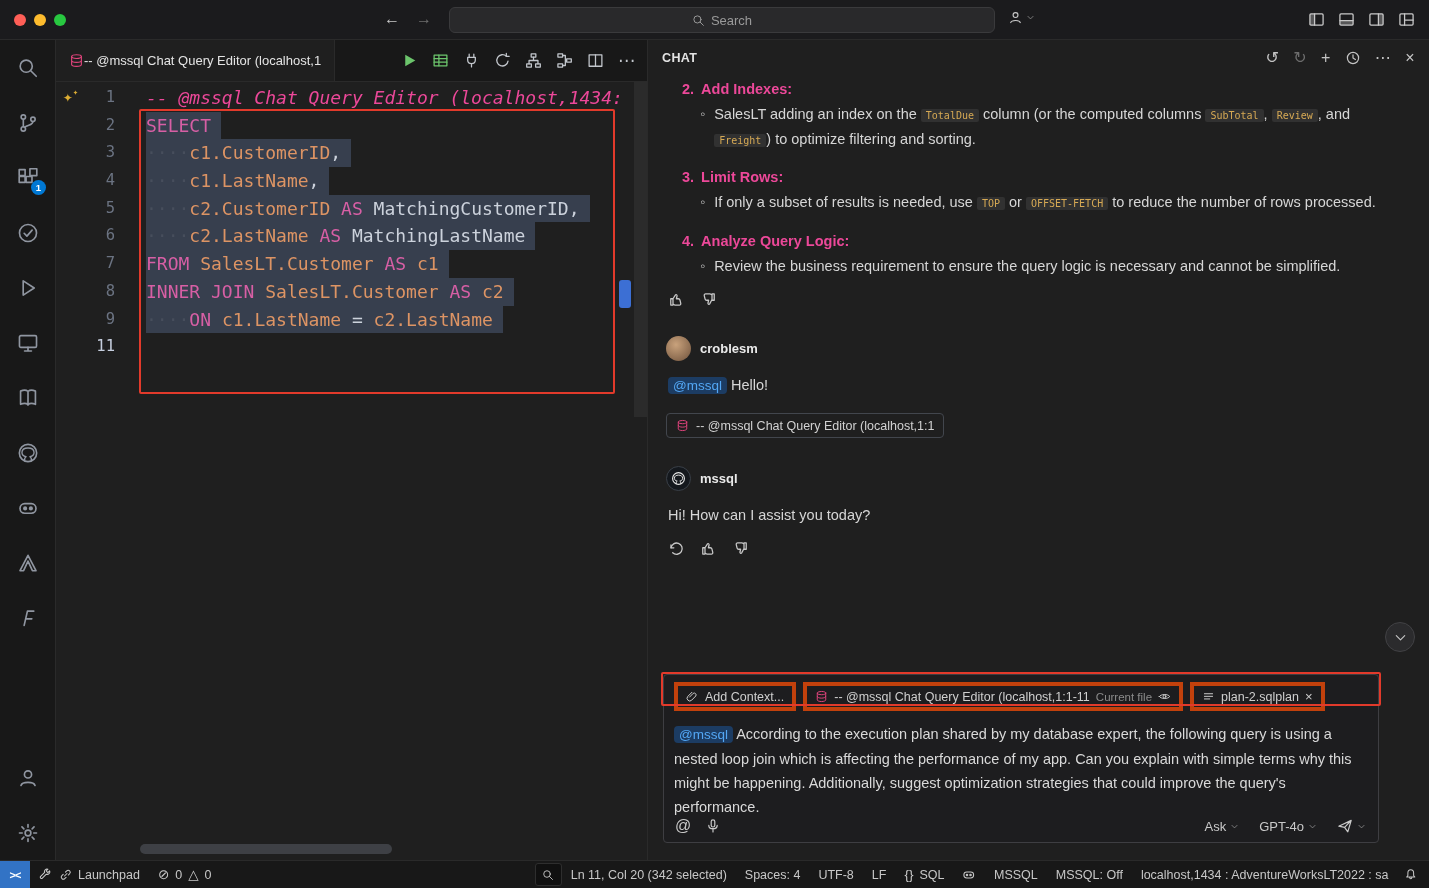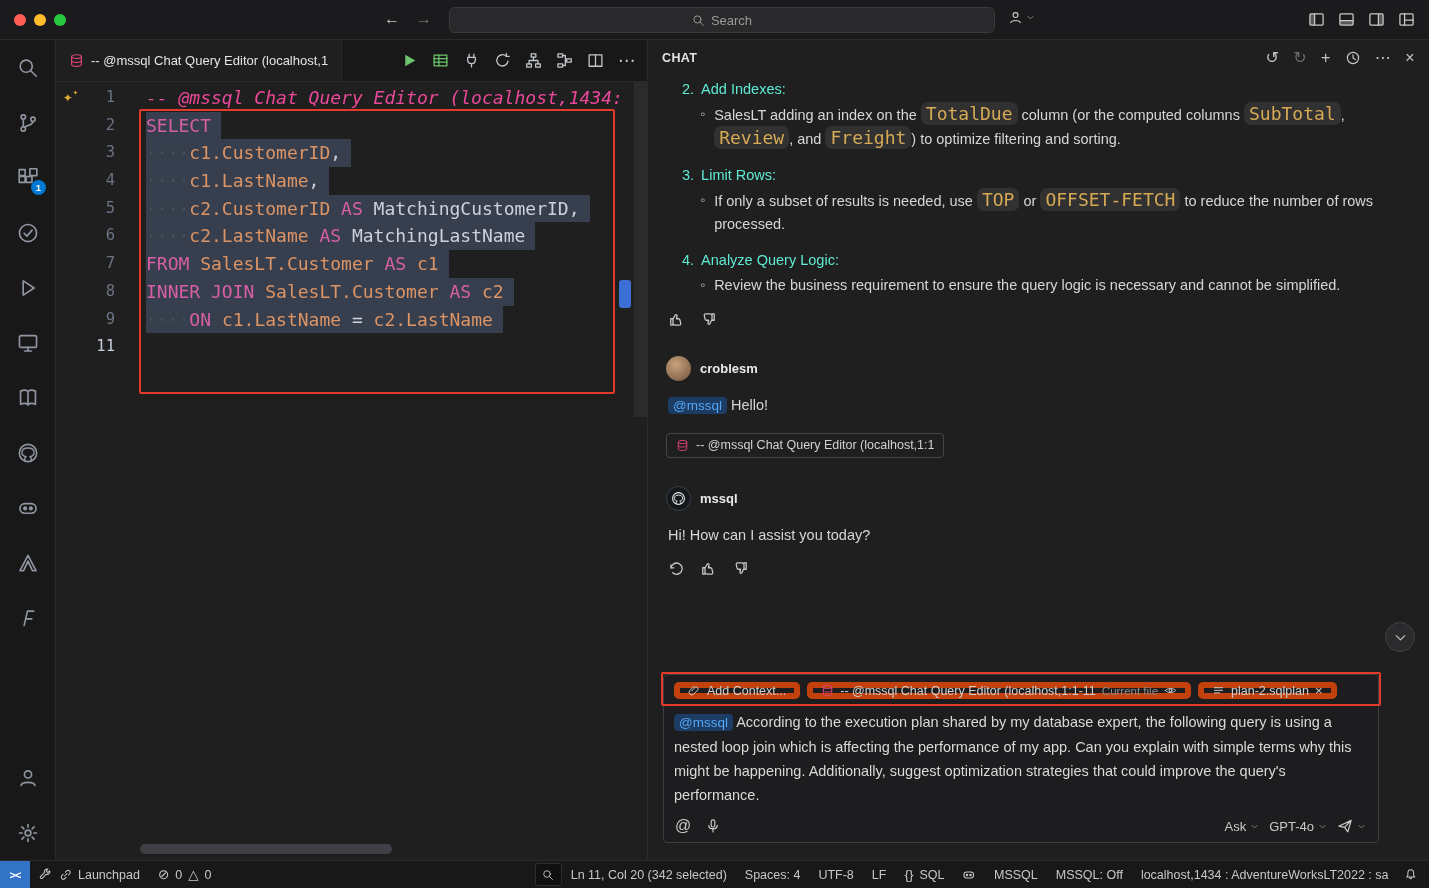--- a/index.html
+++ b/index.html
@@ -39,21 +39,21 @@
   .ab-item{ height:55px; display:flex; align-items:center; justify-content:center;
     color:#9096a1; font-size:22px; position:relative; cursor:pointer; }
   .ab-badge{ position:absolute; right:9px; bottom:10px; min-width:15px; height:15px; padding:0 2px;
     border-radius:8px; background:#0078d4; color:#fff; font-size:9.5px; font-weight:700;
     display:flex; align-items:center; justify-content:center; }
 
   
   .editor-group{ width:592px; min-width:592px; background:#1f1f1f; border-right:1px solid #2a2a2a;
     display:flex; flex-direction:column; position:relative; }
   .tabbar{ height:42px; background:#181818; border-bottom:1px solid #2a2a2a; display:flex; align-items:stretch; }
-  .tab{ display:flex; align-items:center; gap:7px; padding:0 13px; background:#1f1f1f;
+  .tab{ display:flex; align-items:center; padding:0 13px; background:#1f1f1f;
     color:#e4e4e4; font-size:13px; border-right:1px solid #2a2a2a; white-space:nowrap;
     overflow:hidden; max-width:340px; }
   .pink{ color:#e0447c; }
   .ed-actions{ margin-left:auto; display:flex; align-items:center; gap:14px; padding-right:12px;
     color:#c2c6cc; font-size:17px; }
   .green{ color:#6cc56c; }
 
   .editor-content{ position:relative; flex:1; overflow:hidden; padding-top:2px;
     font-family:"DejaVu Sans Mono","Liberation Mono",monospace; font-size:18px; }
   .code-line{ display:flex; height:27.7px; line-height:27.7px; white-space:pre; }
@@ -76,26 +76,26 @@
   
   .chat{ flex:1; background:#1f1f1f; position:relative; overflow:hidden; }
   .chat-header{ height:36px; display:flex; align-items:center; padding:0 14px;
     font-size:12.5px; font-weight:700; letter-spacing:.4px; color:#e3e3e3; }
   .chat-actions{ margin-left:auto; display:flex; gap:14px; font-size:16px; color:#c4c4c4; font-weight:400; }
   .dim{ color:#6d6d6d; }
   .chat-body{ position:absolute; top:36px; left:0; right:0; bottom:0; padding:2px 18px 0;
     font-size:14.5px; color:#d6d6d6; overflow:hidden; }
 
   .cl-item{ margin-bottom:14px; }
-  .cl-title{ font-weight:400; color:#5eead4; padding-left:16px; line-height:22px; }
+  .cl-title{ font-weight:700; color:#ec4899; padding-left:16px; line-height:22px; }
   .cl-title .num{ margin-right:7px; }
   .cl-bullet{ display:flex; gap:9px; padding-left:34px; line-height:22.5px; margin-top:3px; }
   .cl-bullet .dot{ flex:none; color:#bdbdbd; }
   .inline-code{ background:#313131; color:#d6a954; font-family:"DejaVu Sans Mono",monospace;
-    font-size:18px; padding:1px 5px; border-radius:7px; white-space:nowrap; }
+    font-size:10px; padding:1px 5px; border-radius:2px; white-space:nowrap; }
   .mention{ background:#1c3c63; color:#53a7f5; padding:1px 5px; border-radius:4px; font-size:13.5px; }
 
   .fb-row{ display:flex; gap:15px; margin:6px 0 0 2px; font-size:17px; color:#c8c8c8; }
   .msg-head{ display:flex; align-items:center; gap:9px; margin-top:28px; }
   .avatar{ width:25px; height:25px; border-radius:50%;
     background:radial-gradient(circle at 40% 35%, #c9a27c, #8a6a4f 70%, #5f4636); }
   .bot-avatar{ width:25px; height:25px; border-radius:50%; background:#14181d; border:1px solid #3a4048;
     display:flex; align-items:center; justify-content:center; color:#e6e6e6; font-size:15px; }
   .msg-name{ font-weight:700; color:#eaeaea; font-size:13px; }
   .msg-body{ margin:13px 0 0 2px; line-height:23px; }
@@ -103,29 +103,29 @@
     border-radius:4px; height:25px; padding:0 9px; font-size:12.5px; color:#d2d2d2; }
   .assist-actions{ display:flex; gap:15px; margin:13px 0 0 2px; font-size:17px; color:#c8c8c8; }
 
   .scroll-down{ position:absolute; right:14px; top:582px; width:30px; height:30px; border-radius:50%;
     background:#2b2b2d; border:1px solid #414144; color:#c6c6c6; display:flex; align-items:center;
     justify-content:center; font-size:15px; z-index:3; }
 
   .chat-input{ position:absolute; left:15px; right:50px; bottom:17px; height:169px;
     background:#1d1d1f; border:1px solid #3e3e42; border-radius:4px; padding:7px 10px; z-index:2; }
   .ctx-row{ display:flex; gap:7px; align-items:center; }
-  .chip{ display:inline-flex; align-items:center; gap:6px; height:17px; padding:0 8px;
-    border:6px solid #c2410c; border-radius:5px; font-size:12.5px; color:#cfcfcf; white-space:nowrap; }
+  .chip{ display:inline-flex; align-items:center; gap:6px; height:29px; padding:0 8px;
+    border:4px solid #c2410c; border-radius:0; font-size:12.5px; color:#cfcfcf; white-space:nowrap; }
   .chip .suffix{ color:#8b8b8b; font-size:11.5px; }
   .chip .ic{ font-size:13px; }
   .anno-ctx{ left:-3px; top:-3px; right:-3px; height:34px; }
   .input-text{ margin-top:11px; line-height:24px; font-size:14.5px; color:#d9d9d9; }
   .input-controls{ position:absolute; left:11px; right:12px; bottom:8px; display:flex; align-items:center;
     gap:14px; font-size:16px; color:#c9c9c9; }
-  .ic-right{ margin-left:auto; display:flex; align-items:center; gap:10px; font-size:13px; }
+  .ic-right{ margin-left:auto; display:flex; align-items:center; gap:20px; font-size:13px; }
   .combo{ display:inline-flex; align-items:center; gap:4px; }
 
   
   .statusbar{ position:absolute; left:0; right:0; bottom:0; height:28px; background:#181818;
     border-top:1px solid #2a2a2a; display:flex; align-items:center; font-size:12.5px; color:#c8c8c8; }
   .sb-remote{ width:30px; height:100%; background:#3273c5; color:#fff; display:flex; align-items:center;
     justify-content:center; font-size:11px; font-weight:700; letter-spacing:-1px; }
   .sb-item{ display:flex; align-items:center; gap:6px; padding:0 9px; height:100%; white-space:nowrap; }
   .sb-item .ic{ font-size:13.5px; }
   .sb-sp{ flex:1; }

